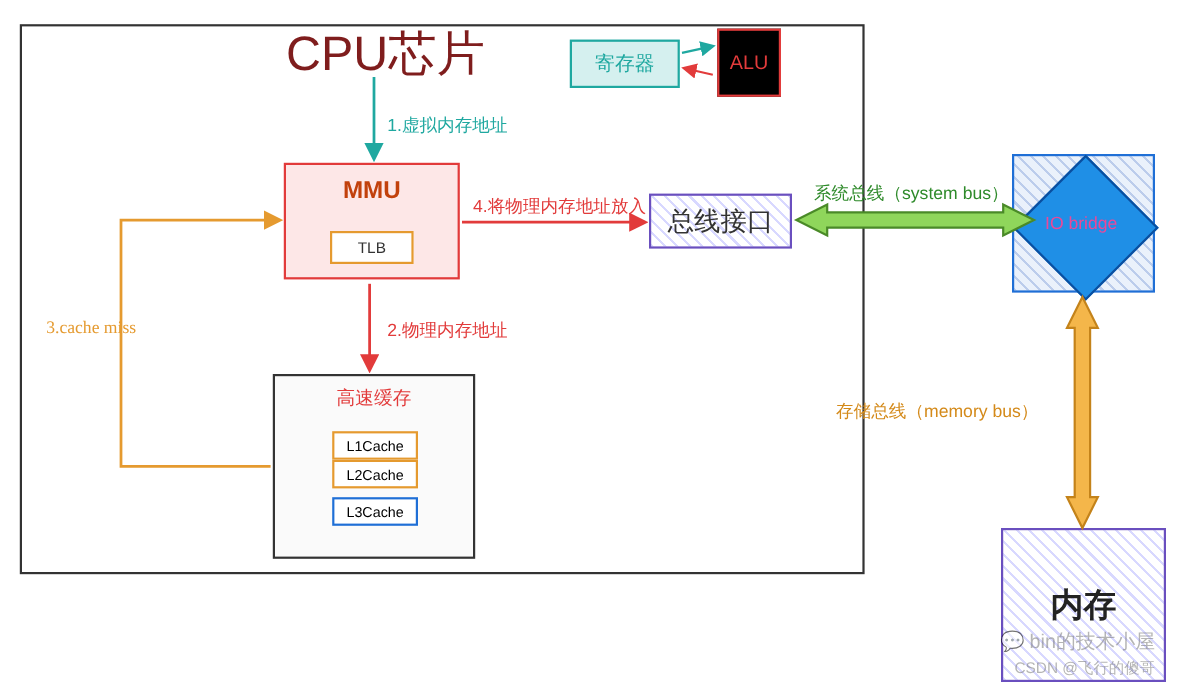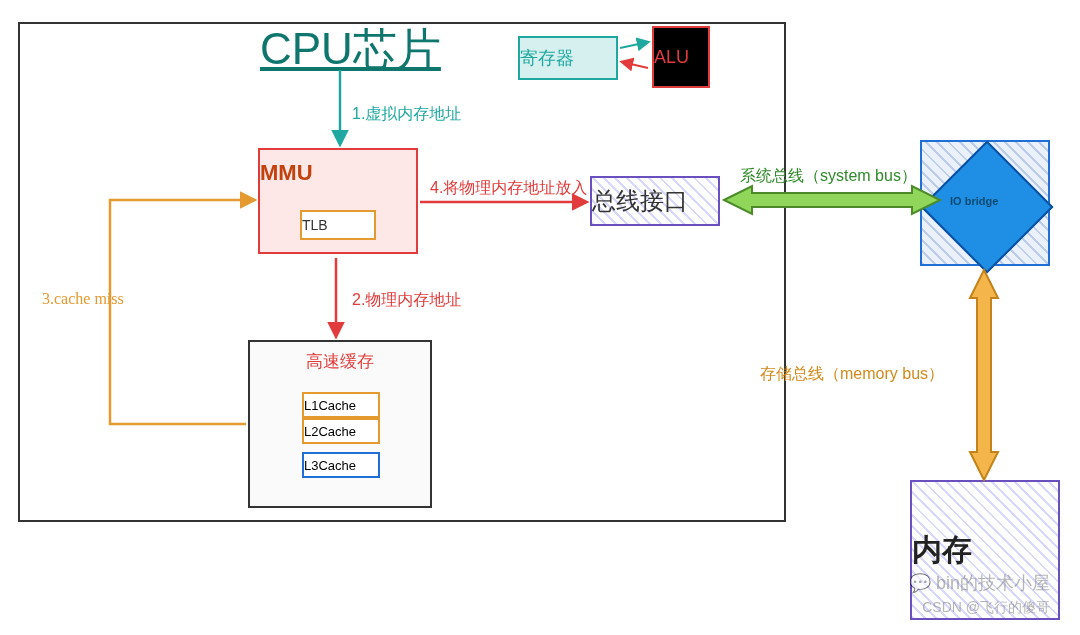--- a/index.html
+++ b/index.html
@@ -10,21 +10,21 @@
     background: #ffffff;
     font-family: "PingFang SC", "Microsoft YaHei", "Comic Sans MS", sans-serif;
     position: relative;
     overflow: hidden;
   }
   .box {
     position: absolute;
     box-sizing: border-box;
     display: flex;
     align-items: center;
-    justify-content: flex-start;
+    justify-content: center;
     text-align: center;
   }
   .label {
     position: absolute;
     font-size: 16px;
     white-space: nowrap;
   }
   svg.overlay {
     position: absolute;
     left: 0; top: 0;
@@ -42,21 +42,21 @@
     position: absolute;
     color: rgba(120,120,120,0.55);
     font-size: 14px;
   }
 </style>
 </head>
 <body>
 
 <div class="box" style="left:18px; top:22px; width:768px; height:500px; border:2px solid #333;"></div>
 
-<div class="label" style="left:260px; top:20px; font-size:44px; font-weight:500; color:#0f766e;text-decoration:underline;">CPU芯片</div>
+<div class="label" style="left:260px; top:20px; font-size:44px; font-weight:500; color:#7f1d1d;">CPU芯片</div>
 
 <div class="box" style="left:518px; top:36px; width:100px; height:44px; border:2px solid #1fa8a0; background:#d5f0ef; font-size:18px; color:#1fa8a0;">
   <span>寄存器</span>
 </div>
 
 <div class="box" style="left:652px; top:26px; width:58px; height:62px; border:2px solid #e23b3b; background:#000000; font-size:18px; color:#e23b3b;">
   <span>ALU</span>
 </div>
 
 <div class="box" style="left:258px; top:148px; width:160px; height:106px; border:2px solid #e23b3b; background:#fde7e7; font-size:22px; color:#c2410c; font-weight:600; align-items:flex-start; padding-top:10px;">
@@ -80,21 +80,21 @@
 <div class="box" style="left:302px; top:418px; width:78px; height:26px; border:2px solid #e59a2f; background:#fff; font-size:13px;">
   <span>L2Cache</span>
 </div>
 <div class="box" style="left:302px; top:452px; width:78px; height:26px; border:2px solid #1f6fd6; background:#fff; font-size:13px;">
   <span>L3Cache</span>
 </div>
 
 <div class="box hatch-blue" style="left:920px; top:140px; width:130px; height:126px; border:2px solid #1f6fd6; background-color:#eaf1fb;"></div>
 
 <div style="position:absolute; left:940px; top:160px; width:90px; height:90px; background:#1f8fe6; border:2px solid #0a4fa0; transform:rotate(45deg);"></div>
-<div class="label" style="left:950px; top:195px; color:#0c4a6e; font-size:11px;font-weight:bold;">IO bridge</div>
+<div class="label" style="left:950px; top:195px; color:#ec4899; font-size:16px;">IO bridge</div>
 
 <div class="box hatch" style="left:910px; top:480px; width:150px; height:140px; border:2px solid #6a4fbf; background-color:#fff; font-size:30px; color:#222; font-weight:600;">
   <span>内存</span>
 </div>
 
 <div class="label" style="left:352px; top:104px; color:#1fa8a0;">1.虚拟内存地址</div>
 <div class="label" style="left:352px; top:290px; color:#e23b3b;">2.物理内存地址</div>
 <div class="label" style="left:42px; top:290px; color:#e59a2f; font-family:'Comic Sans MS', cursive;">3.cache miss</div>
 <div class="label" style="left:430px; top:178px; color:#e23b3b;">4.将物理内存地址放入</div>
 <div class="label" style="left:740px; top:166px; color:#2e8a2a;">系统总线（system bus）</div>

